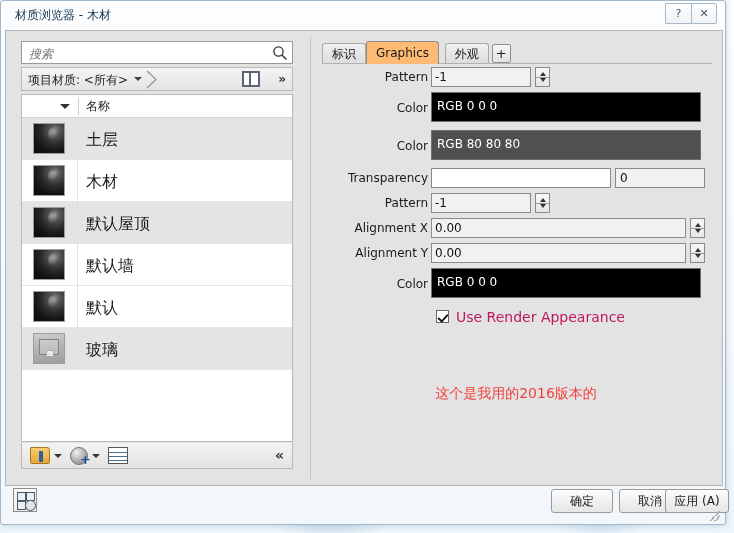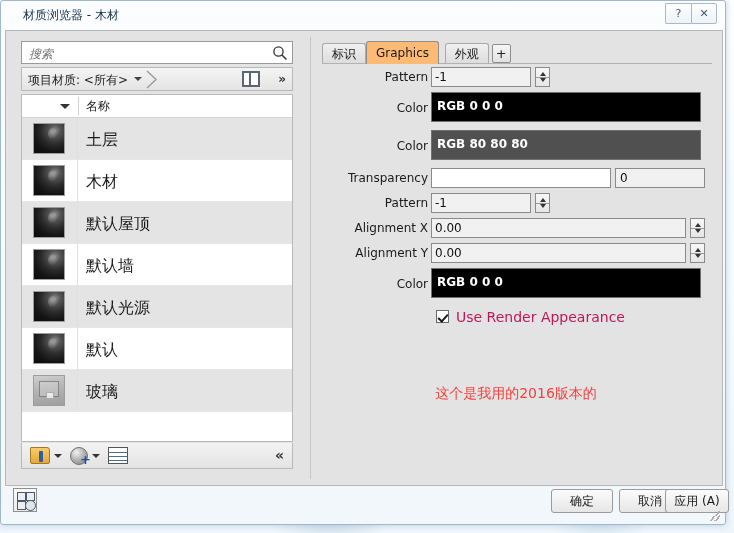--- a/index.html
+++ b/index.html
@@ -26,21 +26,21 @@
     position: absolute; left: 0; top: 0;
     width: 726px; height: 525px;
     border: 1px solid #9fb8cd;
     border-radius: 3px;
     box-shadow: 0 0 6px rgba(120,150,175,0.45);
     background: linear-gradient(180deg,#fbfdff 0%, #f2f7fb 100%);
     box-sizing: border-box;
   }
 
   #titlebar {
-    position: absolute; left: 12px; top: 0; right: 0; height: 18px;
+    position: absolute; left: 4px; top: 0; right: 0; height: 18px;
   }
   #title-text {
     position: absolute; left: 10px; top: 6px;
     font-size: 12px; color: #16324a;
     white-space: nowrap;
   }
   .cap-btn {
     position: absolute; top: 2px;
     width: 26px; height: 21px;
     border: 1px solid #a8b8c6;
@@ -386,21 +386,21 @@
 
   .color-swatch {
     height: 30px;
     border: 1px solid #6f6f6f;
     box-sizing: border-box;
     cursor: pointer;
     position: absolute;
   }
   .color-swatch .swatch-text {
     position: absolute; left: 5px; top: 6px;
-    font-size: 12px; color: #ffffff; font-weight: bold;
+    font-size: 12px; color: #ffffff;
   }
 
   #transparency-slider {
     position: absolute; left: 114px;
     width: 180px; height: 20px;
     background: #ffffff;
     border: 1px solid #8a8a8a;
     box-sizing: border-box;
     cursor: pointer;
   }
@@ -559,27 +559,20 @@
               </div>
               <div class="row-divider"></div>
               <div class="row-label">默认屋顶</div>
             </div>
             <div class="list-row even">
               <div class="row-thumb">
                 <div class="thumb-sphere" style="position: relative;"></div>
               </div>
               <div class="row-divider"></div>
               <div class="row-label">默认墙</div>
-            </div>
-            <div class="list-row odd">
-              <div class="row-thumb">
-                <div class="thumb-sphere" style="position: relative;"></div>
-              </div>
-              <div class="row-divider"></div>
-              <div class="row-label">默认光源</div>
             </div>
             <div class="list-row even">
               <div class="row-thumb">
                 <div class="thumb-sphere" style="position: relative;"></div>
               </div>
               <div class="row-divider"></div>
               <div class="row-label">默认</div>
             </div>
             <div class="list-row odd">
               <div class="row-thumb">

